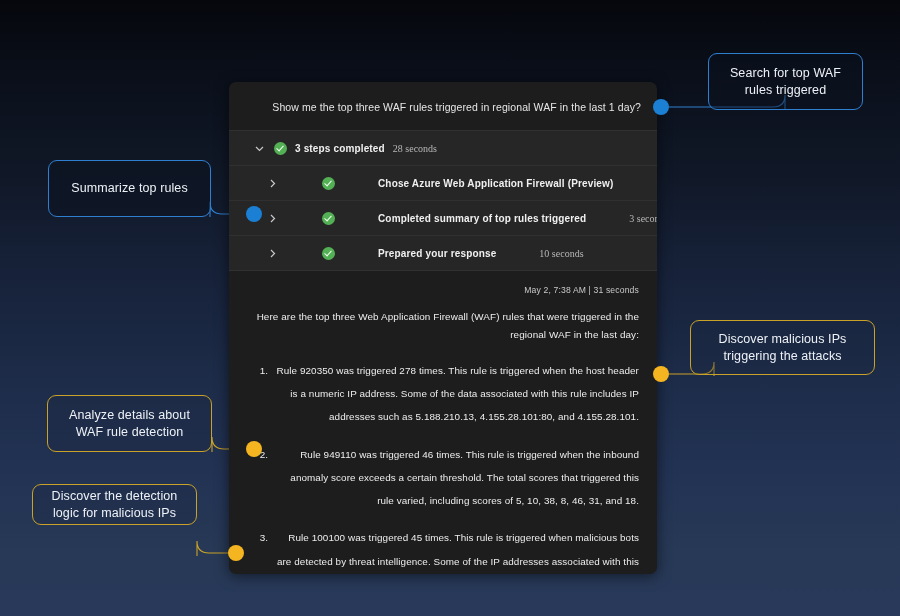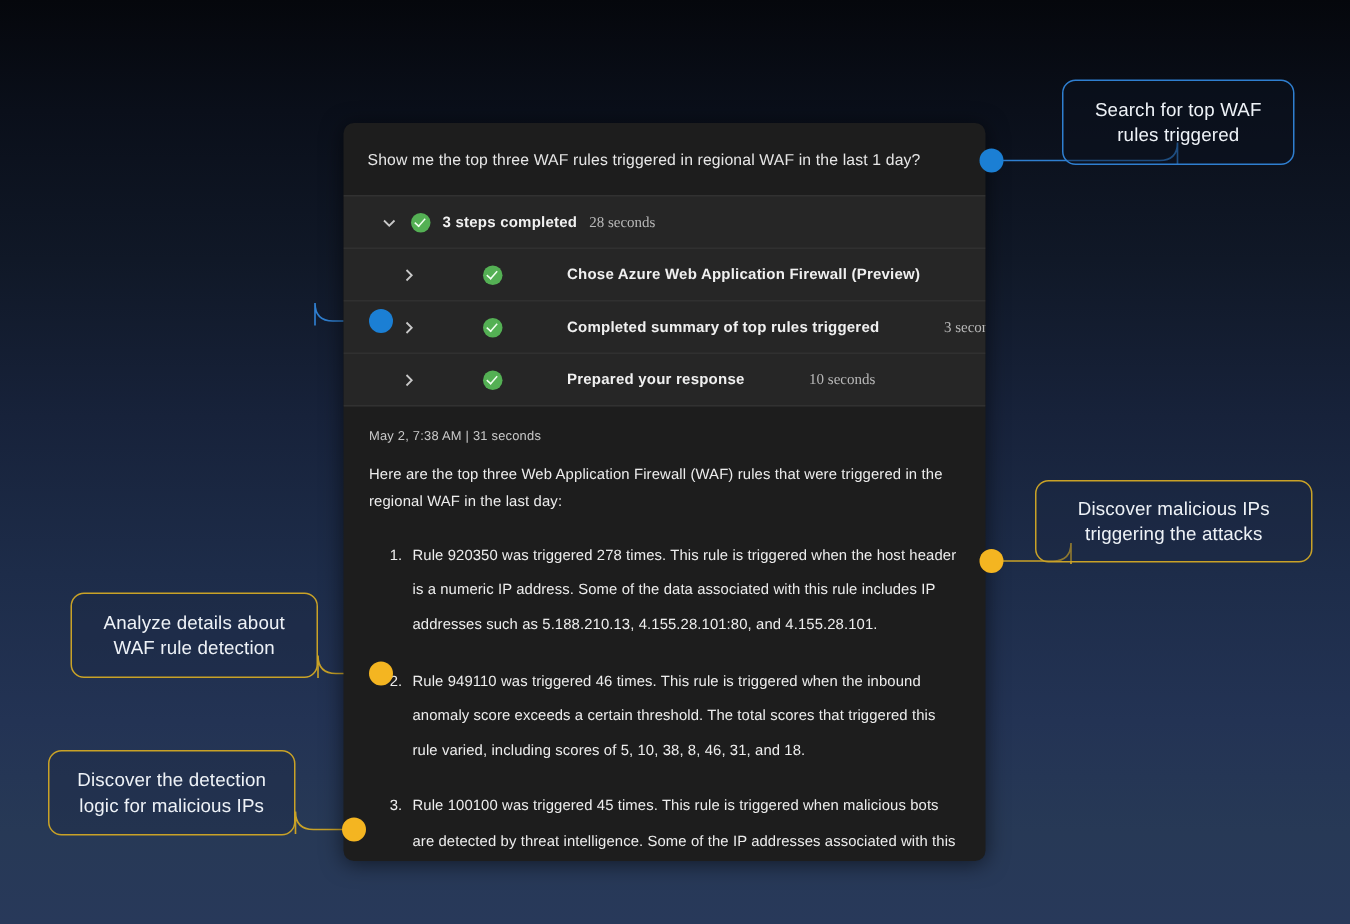--- a/index.html
+++ b/index.html
@@ -42,20 +42,21 @@
   #panel {
     position: absolute;
     left: 229px;
     top: 82px;
     width: 428px;
     height: 492px;
     background: #1d1d1d;
     border-radius: 7px;
     overflow: hidden;
     box-shadow: 0 2px 14px rgba(0,0,0,0.55);
+    text-align: right;
   }
 
   .prompt-row {
     padding: 18px 16px 16px 16px;
     color: #e6e6e6;
     font-size: 10.5px;
     line-height: 1.35;
     letter-spacing: .1px;
   }
 
@@ -174,21 +175,21 @@
     border: 1px solid #2f7fd0;
     background: rgba(10,18,32,0.45);
   }
   .callout.gold {
     border: 1px solid #c9a227;
     background: rgba(28,40,66,0.35);
   }
 
   #co-summarize   { left: 48px;  top: 160px; width: 163px; height: 57px; }
   #co-analyze     { left: 47px;  top: 395px; width: 165px; height: 57px; }
-  #co-logic       { left: 32px;  top: 500px; width: 165px; height: 57px; }
+  #co-logic       { left: 32px;  top: 484px; width: 165px; height: 41px; }
   #co-search      { left: 708px; top: 53px;  width: 155px; height: 57px; }
   #co-malicious   { left: 690px; top: 320px; width: 185px; height: 55px; }
 
   
   .dot {
     position: absolute;
     border-radius: 50%;
   }
   .dot.blue { background: #1b7fd4; }
   .dot.gold { background: #f4b521; }
@@ -268,20 +269,21 @@
       <p class="lead">Here are the top three Web Application Firewall (WAF) rules that were triggered in the regional WAF in the last day:</p>
       <ol class="rules">
         <li>Rule 920350 was triggered 278 times. This rule is triggered when the host header is a numeric IP address. Some of the data associated with this rule includes IP addresses such as 5.188.210.13, 4.155.28.101:80, and 4.155.28.101.</li>
         <li>Rule 949110 was triggered 46 times. This rule is triggered when the inbound anomaly score exceeds a certain threshold. The total scores that triggered this rule varied, including scores of 5, 10, 38, 8, 46, 31, and 18.</li>
         <li>Rule 100100 was triggered 45 times. This rule is triggered when malicious bots are detected by threat intelligence. Some of the IP addresses associated with this rule include 45.95.146.29, 195.1.144.109, 157.230.45.135, and 104.199.68.30.</li>
       </ol>
     </div>
 
   </div>
 
+  <div id="co-summarize" class="callout blue">Summarize top rules</div>
 
   <div id="co-analyze" class="callout gold">Analyze details about WAF rule detection</div>
 
   <div id="co-logic" class="callout gold">Discover the detection logic for malicious IPs</div>
 
   <div id="co-search" class="callout blue">Search for top WAF rules triggered</div>
 
   <div id="co-malicious" class="callout gold">Discover malicious IPs triggering the attacks</div>
 
   <div class="dot blue" style="left:653px; top:99px; width:16px; height:16px;"></div>

